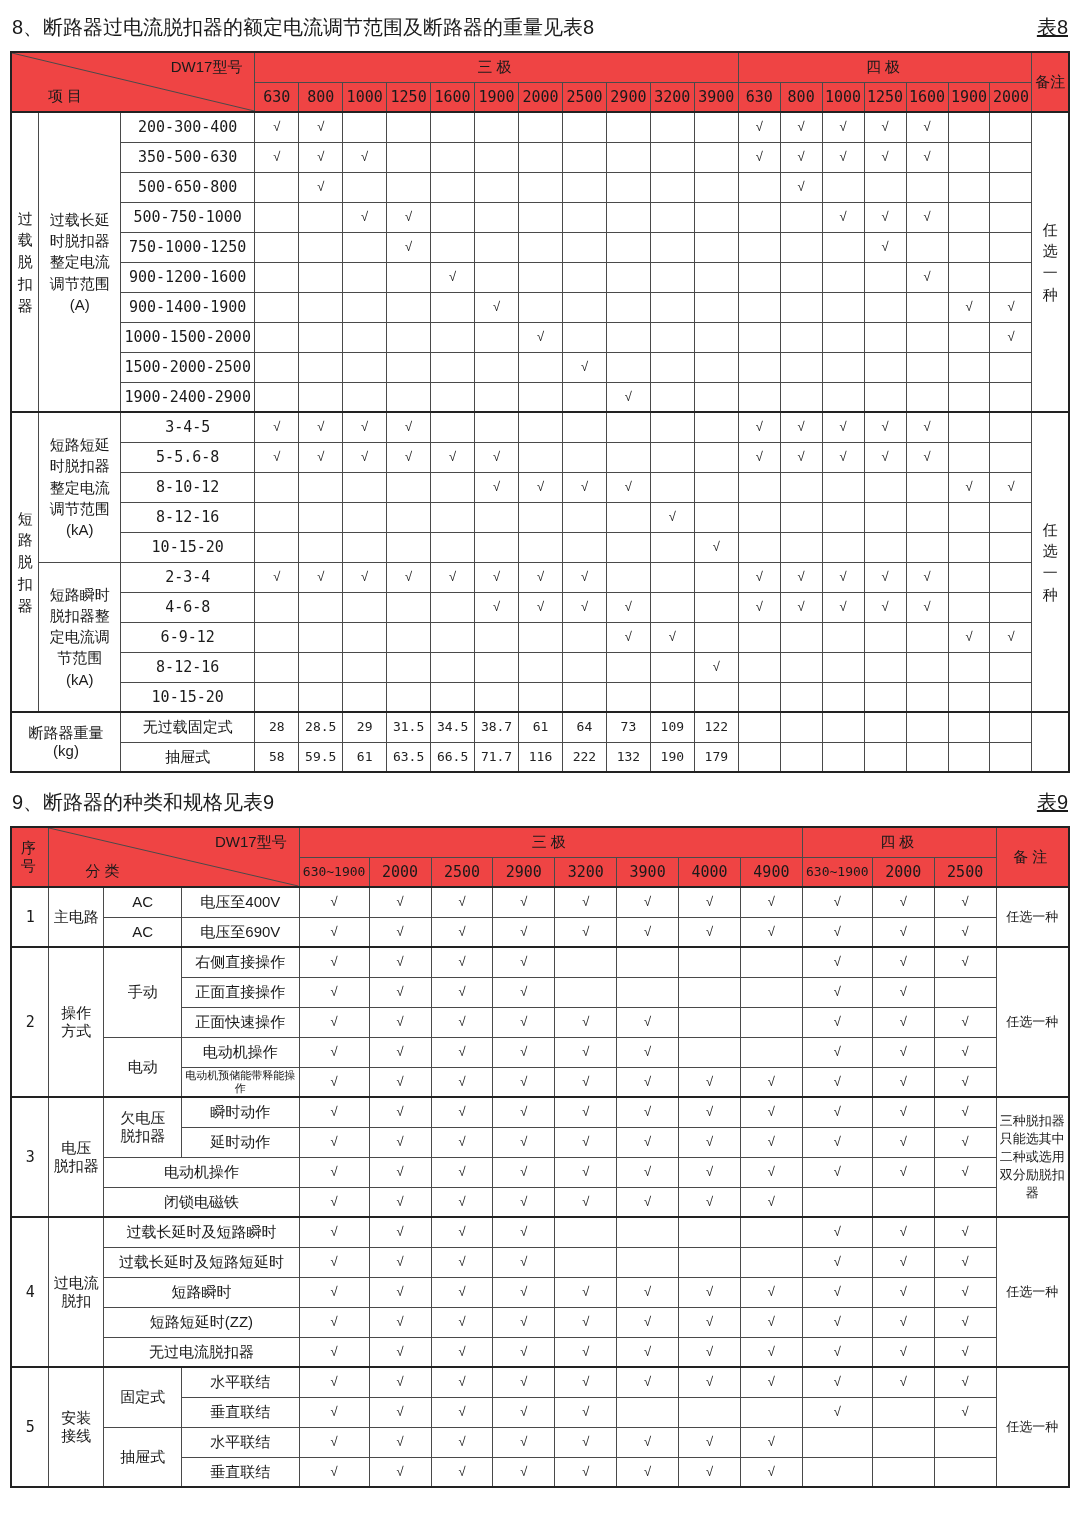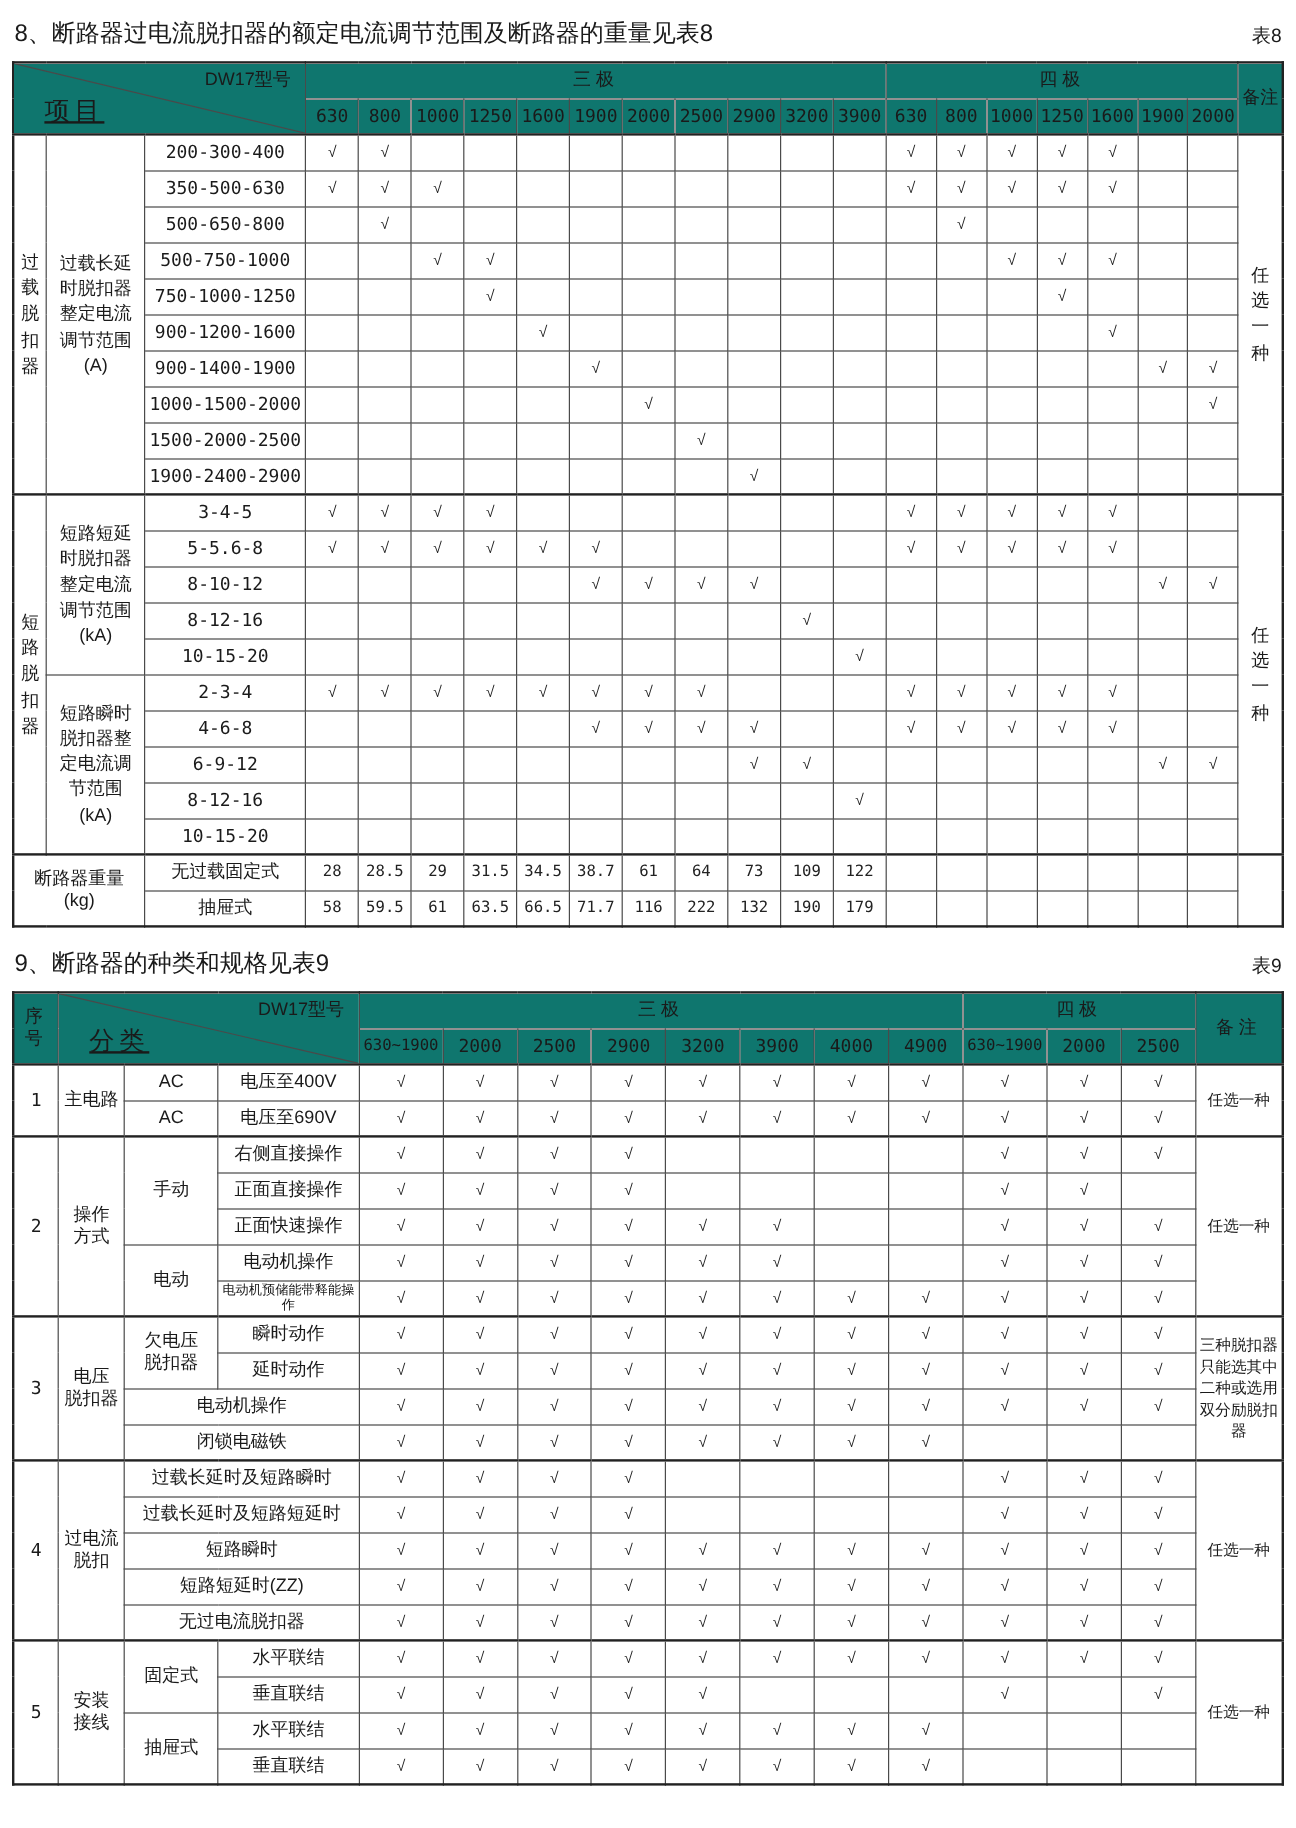--- a/index.html
+++ b/index.html
@@ -1,38 +1,38 @@
 <!DOCTYPE html>
 <html><head>
 <meta charset="utf-8">
 <style>
   *{box-sizing:border-box;margin:0;padding:0}
   html,body{width:1080px;height:1523px;background:#fff;overflow:hidden;}
   body{font-family:"Liberation Sans",sans-serif;color:#1a1a1a;}
   .page{padding:10px 10px 12px;}
   .title-row{display:flex;justify-content:space-between;align-items:flex-end;margin:4px 2px 10px;}
   .title{font-size:20px;}
-  .tag{font-size:16px;}
+  .tag{font-size:20px;text-decoration:underline;}
   table{border-collapse:collapse;table-layout:fixed;border:2px solid #222;}
   td,th{border:1px solid #4a4a4a;text-align:center;vertical-align:middle;font-size:15px;line-height:1.2;padding:1px;overflow:hidden;}
-  thead td,thead th{background:#0f766e;font-weight:normal;}
+  thead td,thead th{background:#ef4444;font-weight:normal;}
   tbody td{background:#fff;}
   tr.sep td{border-top:2px solid #222;}
   .t8 thead tr,.t9 thead tr{height:30px;}
   .t8 tbody tr{height:30px;}
   .t9 tbody tr{height:30px;}
   .ck{font-size:13px;color:#222;}
   .num{font-family:"DejaVu Sans Mono",monospace;}
   .pre{white-space:pre-line;}
   .vstack{white-space:pre-line;line-height:1.45;}
   .grouphd{letter-spacing:4px;}
   .corner{position:relative;padding:0;}
   .corner svg{position:absolute;left:0;top:0;width:100%;height:100%;display:block;}
   .corner .ct{position:absolute;top:5px;right:12px;font-size:15px;}
-  .corner .cb{position:absolute;bottom:6px;left:25px;font-size:21px;letter-spacing:4px;text-decoration:underline;}
+  .corner .cb{position:absolute;bottom:6px;left:36px;font-size:15px;letter-spacing:4px;}
   .sub{line-height:1.42;}
   .remark9{font-size:13px;line-height:1.4;font-family:Liberation Serif, serif;}
   .item{font-size:15px;}
   .titles-spacer{height:12px;}
 </style>
 </head>
 <body>
 
 <div class="page">
 

